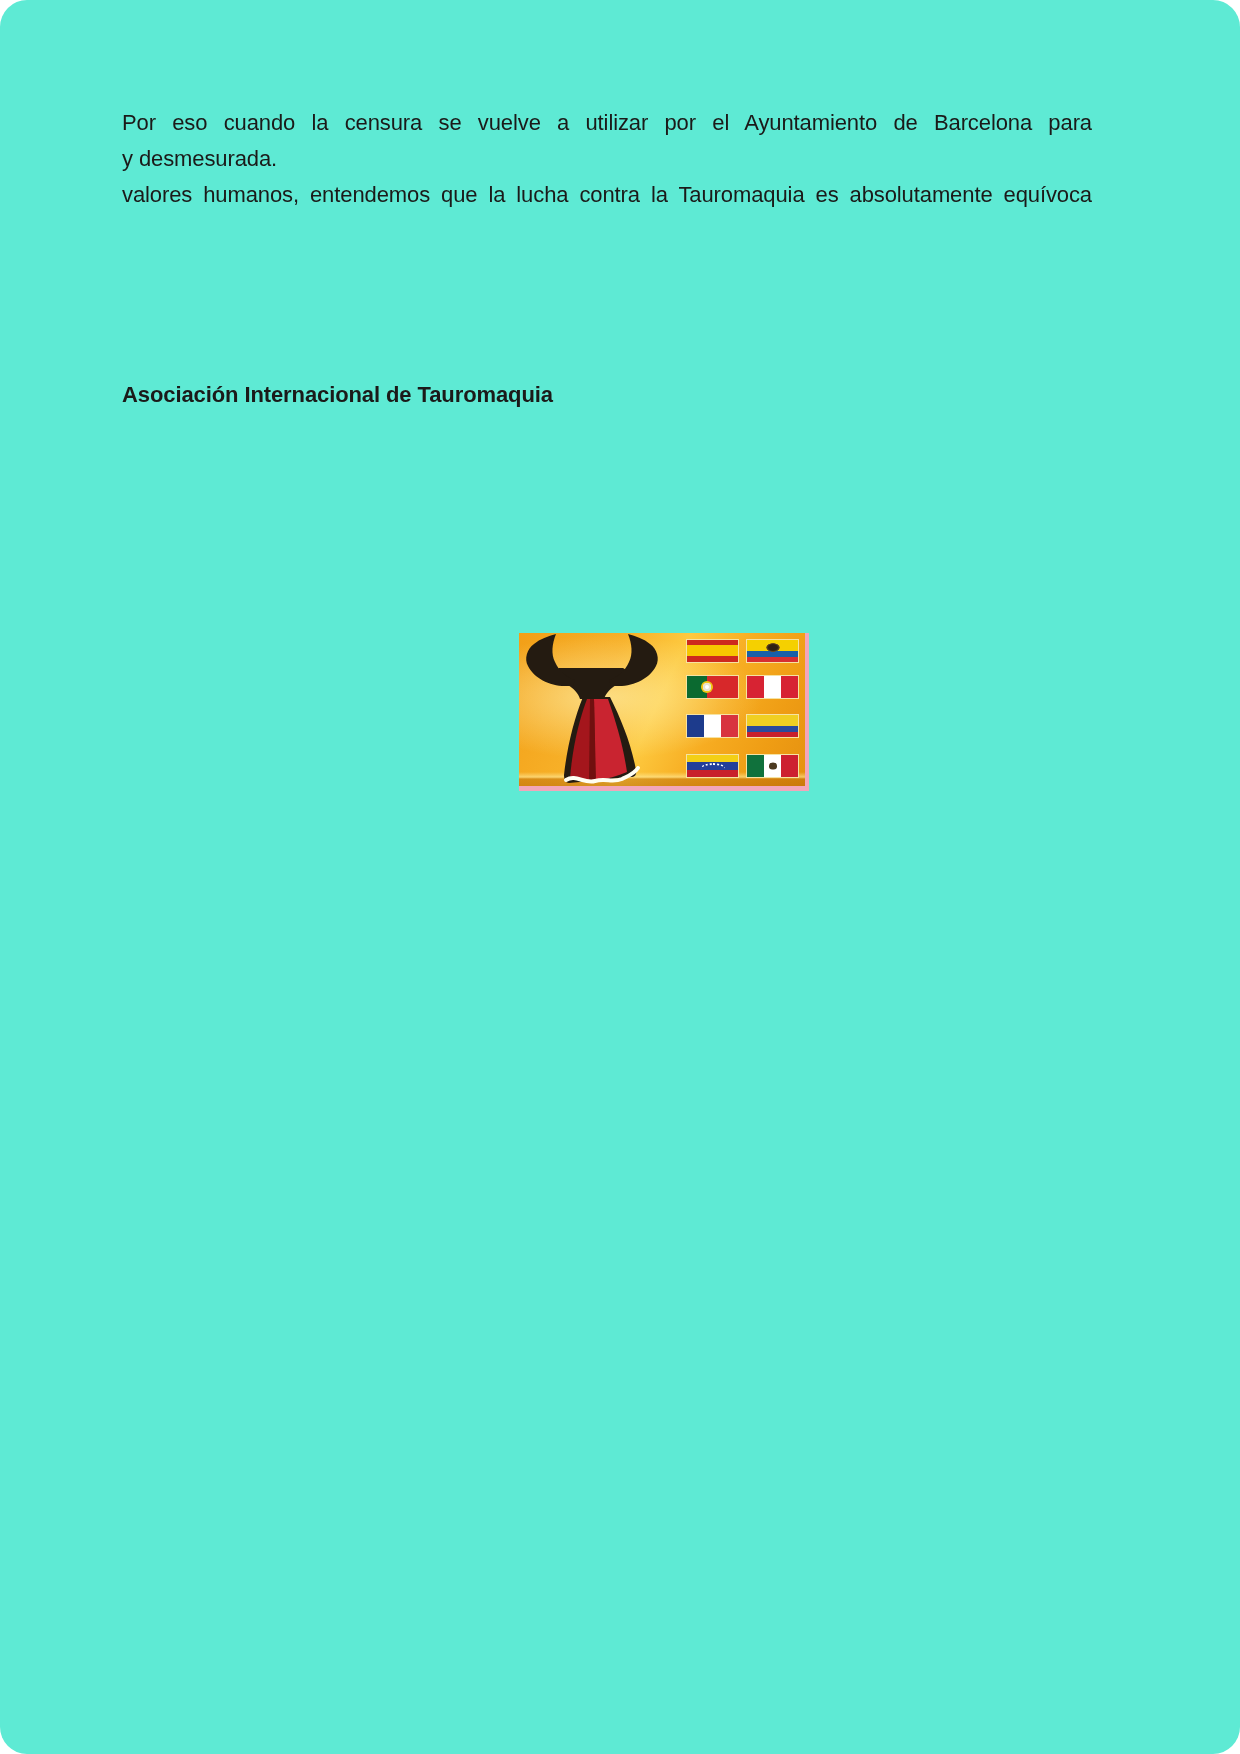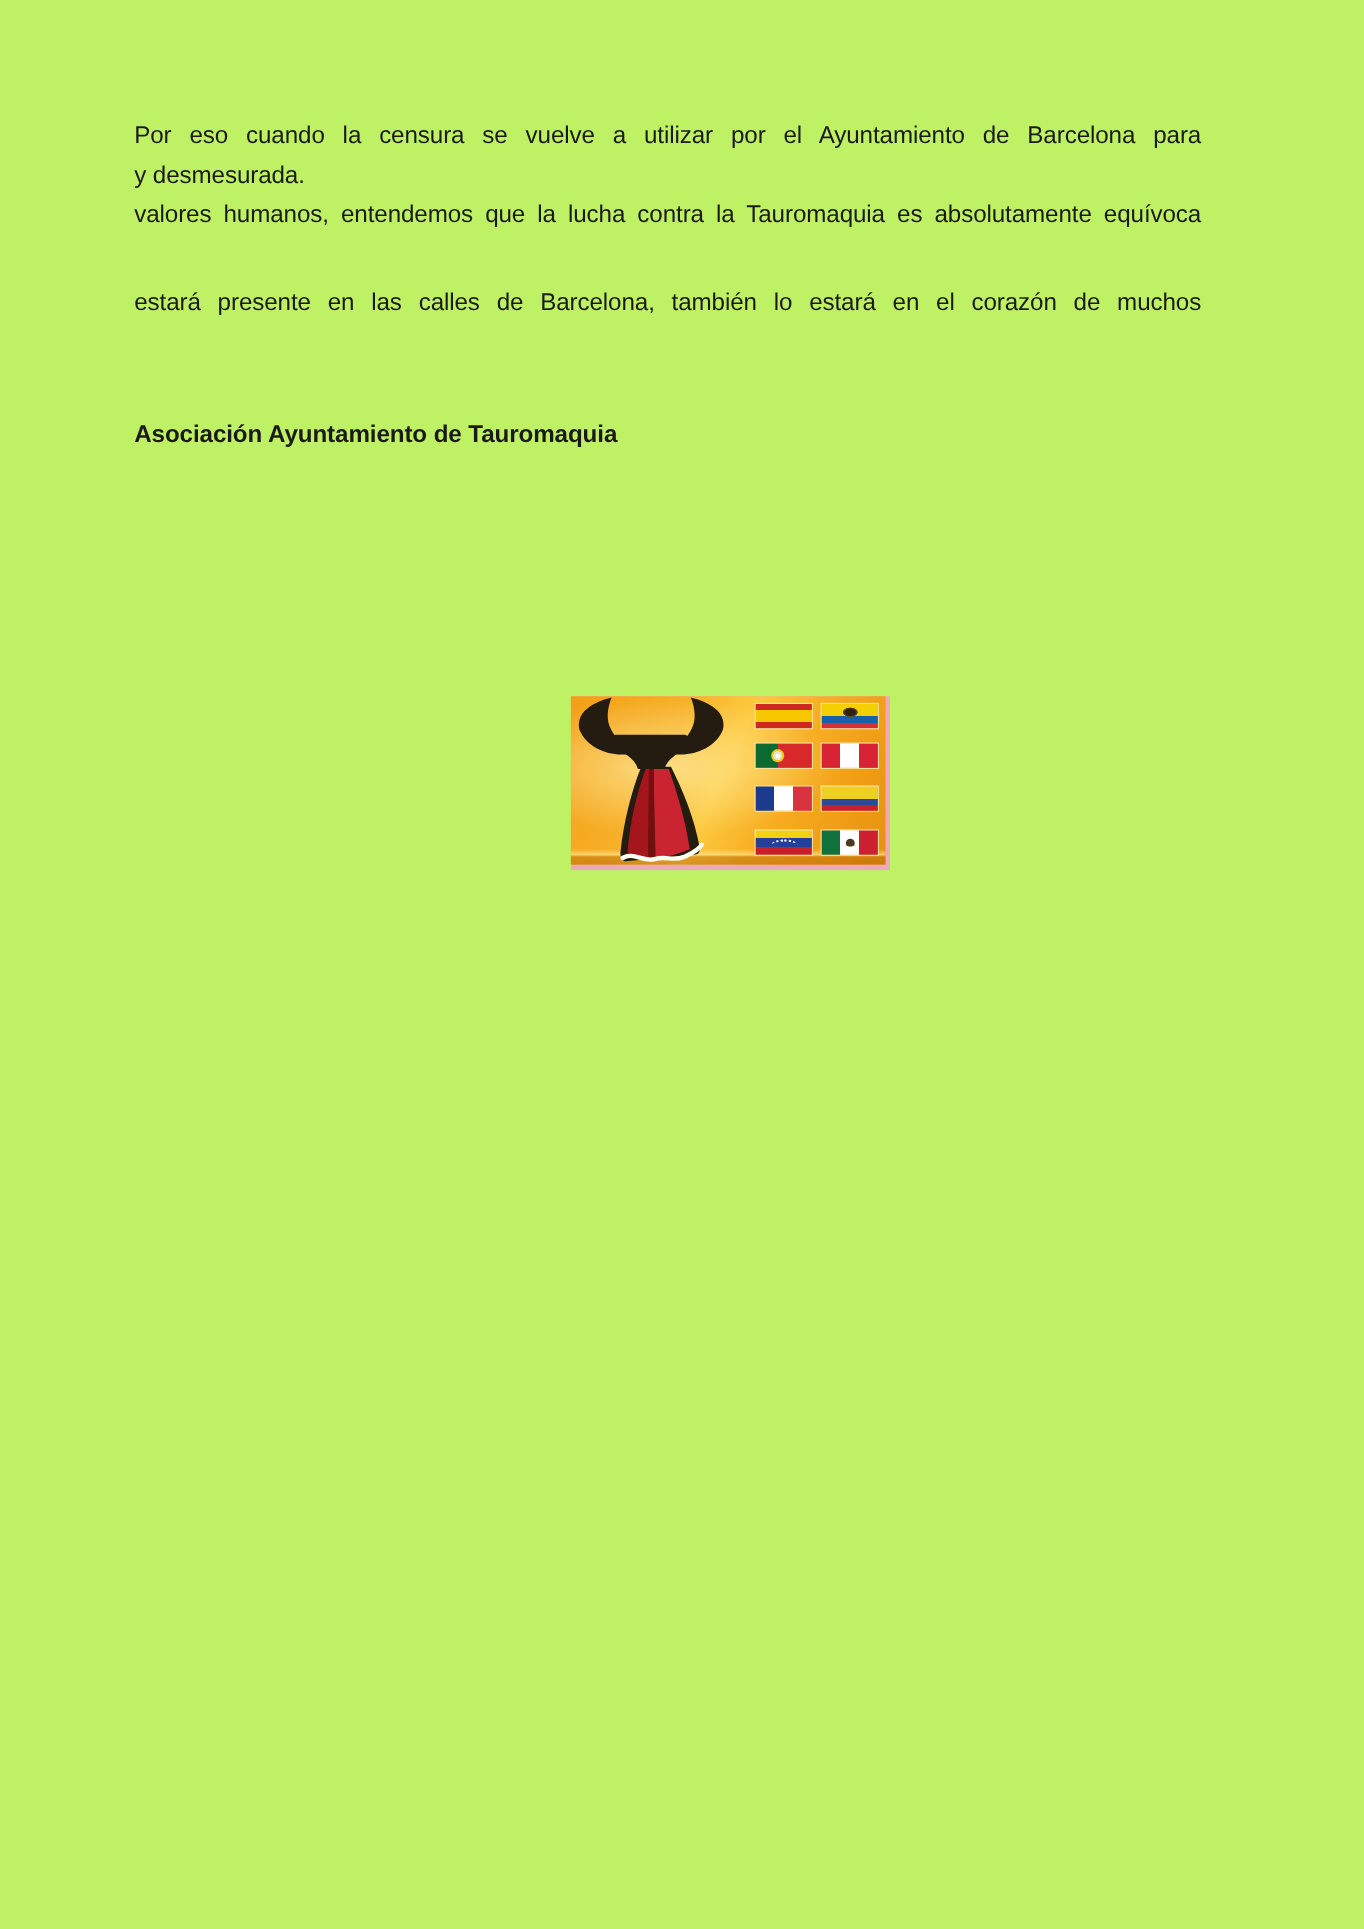--- a/index.html
+++ b/index.html
@@ -1,22 +1,23 @@
 <!DOCTYPE html>
 <html><head>
 <meta charset="utf-8">
 <style>
   html,body{margin:0;padding:0;background:#ffffff;}
   .page{
     position:relative;
     width:1240px;height:1754px;
-    background:#bef264;
+    background:#5eead4;
     font-family:"Liberation Sans",sans-serif;
     color:#1b1a19;
     overflow:hidden;
+    border-radius:27px;
   }
   .textblock{
     position:absolute;
     left:122px;width:970px;
     font-size:22px;line-height:36px;letter-spacing:-0.1px;
   }
   .p1{top:105px;}
   .p2{top:257px;}
   .ln{height:36px;text-align:justify;text-align-last:justify;white-space:normal;}
   .ln.last{text-align:left;text-align-last:left;}
@@ -67,24 +68,23 @@
 
 <div class="page">
 
   <div class="textblock p1">
     <div class="ln">Por eso cuando la censura se vuelve a utilizar por el Ayuntamiento de Barcelona para</div>
     <div class="ln last">y desmesurada.</div>
     <div class="ln">valores humanos, entendemos que la lucha contra la Tauromaquia es absolutamente equívoca</div>
   </div>
 
   <div class="textblock p2">
-    <div class="ln">estará presente en las calles de Barcelona, también lo estará en el corazón de muchos</div>
   </div>
 
-  <div class="signature">Asociación Ayuntamiento de Tauromaquia</div>
+  <div class="signature">Asociación Internacional de Tauromaquia</div>
 
   <div class="logo">
     <div class="logo-bg">
 
       <svg class="bull-svg" width="286" height="153" viewBox="0 0 286 153" xmlns="http://www.w3.org/2000/svg">
 
         <path fill="#241b11" d="M64,64 C55,86 48,114 45,142 C45,147 47,150 50,150 L112,144 C116,144 118,141 117,137 C112,110 102,86 91,64 Z"></path>
 
         <path fill="#241b11" d="M40,35 L104,35 C109,37 111,42 108,46 L97,52 C91,56 87,60 85,66 L61,66 C59,60 55,56 49,52 L38,46 C35,42 36,37 40,35 Z"></path>
 

